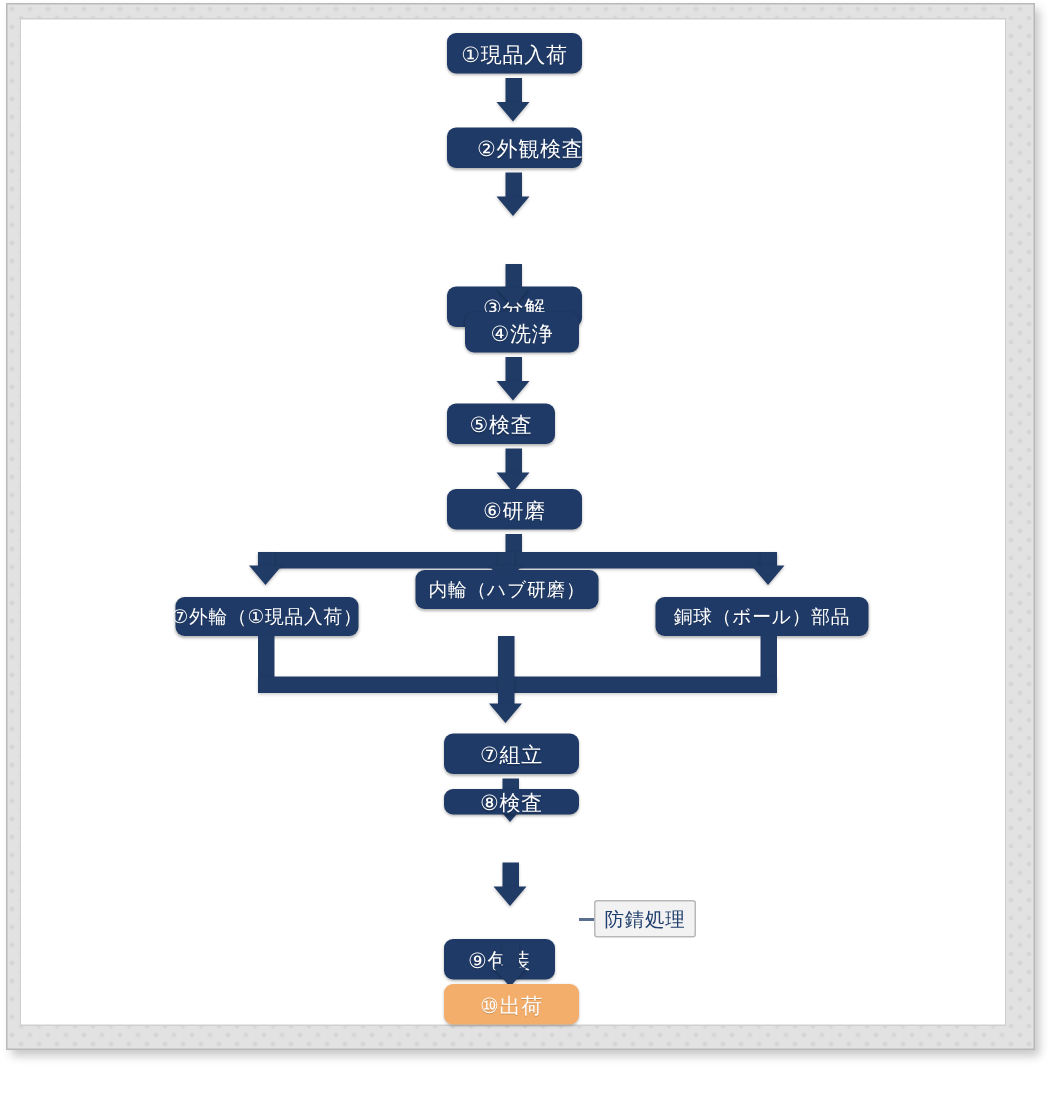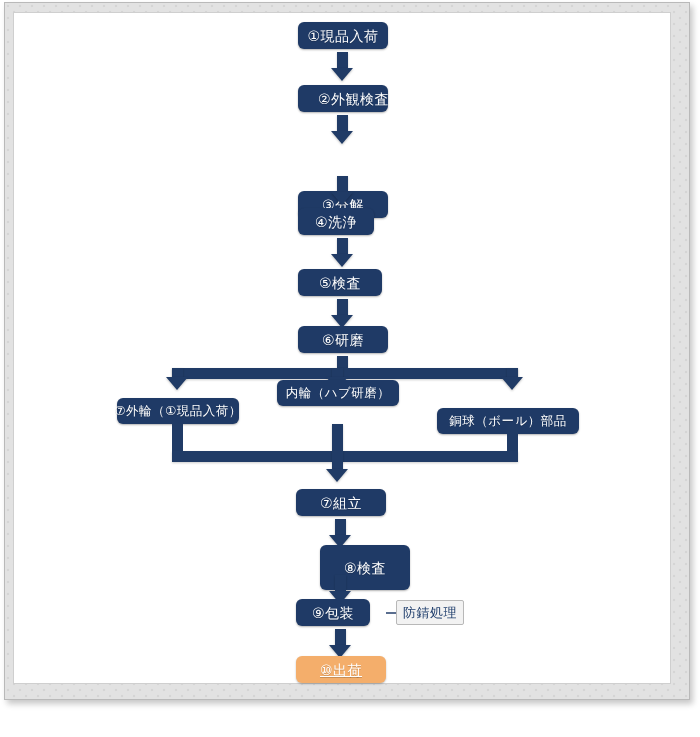--- a/index.html
+++ b/index.html
@@ -72,21 +72,20 @@
     white-space: nowrap;
     text-shadow: 0 1px 0 rgba(0,0,0,0.18);
   }
   .node.primary {
     background: #1f3a66;
     box-shadow: 0 1px 2px rgba(0,0,0,0.30);
   }
   .node.ship {
     background: #f4ae6b;
     box-shadow: 0 1px 2px rgba(0,0,0,0.25);
-    text-decoration: underline;
   }
   .node.note {
     background: #f2f2f2;
     color: #22406e;
     border: 1px solid #b8b8b8;
     border-radius: 2px;
     box-shadow: none;
     text-shadow: none;
     font-size: 13px;
   }
@@ -136,61 +135,61 @@
     <div class="arrow-down" style="left:331px; top:68px;"></div>
 
     <div class="node primary" style="left:298px; top:85px; width:90px; height:27px;padding-left:21px;">②外観検査</div>
     <div class="shaft" style="left:337px; top:115px; height:17px;"></div>
     <div class="arrow-down" style="left:331px; top:131px;"></div>
 
     <div class="node primary" style="left:298px; top:146px; width:90px; height:27px;margin-top:45px;">③分解</div>
     <div class="shaft" style="left:337px; top:176px; height:17px;"></div>
     <div class="arrow-down" style="left:331px; top:192px;"></div>
 
-    <div class="node primary" style="left:298px; top:208px; width:76px; height:27px;">④洗浄</div>
+    <div class="node primary" style="left:310px; top:208px; width:76px; height:27px;">④洗浄</div>
     <div class="shaft" style="left:337px; top:238px; height:17px;"></div>
     <div class="arrow-down" style="left:331px; top:254px;"></div>
 
-    <div class="node primary" style="left:298px; top:269px; width:84px; height:27px;">⑤検査</div>
+    <div class="node primary" style="left:298px; top:269px; width:72px; height:27px;">⑤検査</div>
     <div class="shaft" style="left:337px; top:299px; height:17px;"></div>
     <div class="arrow-down" style="left:331px; top:315px;"></div>
 
     <div class="node primary" style="left:298px; top:326px; width:90px; height:27px;text-align:center;">⑥研磨</div>
 
     <div class="shaft" style="left:337px; top:356px; height:14px;"></div>
     <div class="hbar" style="left:172px; top:368px; width:346px;"></div>
 
     <div class="shaft" style="left:172px; top:368px; height:10px;"></div>
     <div class="arrow-down" style="left:166px; top:377px;"></div>
 
     <div class="shaft" style="left:332px; top:368px; height:10px;"></div>
     <div class="arrow-down" style="left:326px; top:377px;"></div>
 
     <div class="shaft" style="left:507px; top:368px; height:10px;"></div>
     <div class="arrow-down" style="left:501px; top:377px;"></div>
 
     <div class="node primary" style="left:117px; top:398px; width:122px; height:26px; font-size:12.5px;">⑦外輪（①現品入荷）</div>
     <div class="node primary" style="left:277px; top:380px; width:122px; height:26px; font-size:12.5px;">内輪（ハブ研磨）</div>
-    <div class="node primary" style="left:437px; top:408px; width:142px; height:26px; font-size:12.5px;">銅球（ボール）部品</div>
+    <div class="node primary" style="left:437px; top:398px; width:142px; height:26px; font-size:12.5px;">銅球（ボール）部品</div>
 
     <div class="vbar" style="left:172px; top:424px; height:33px;"></div>
     <div class="vbar" style="left:507px; top:424px; height:33px;"></div>
     <div class="hbar" style="left:172px; top:451px; width:346px;"></div>
     <div class="shaft" style="left:332px; top:424px; height:46px;"></div>
     <div class="arrow-down" style="left:326px; top:469px;"></div>
 
     <div class="node primary" style="left:296px; top:489px; width:90px; height:27px;">⑦組立</div>
     <div class="shaft" style="left:335px; top:519px; height:17px;"></div>
     <div class="arrow-down" style="left:329px; top:535px;"></div>
 
-    <div class="node primary" style="left:296px; top:545px; width:90px; height:45px;margin-left:24px;">⑧検査</div>
+    <div class="node primary" style="left:296px; top:526px; width:90px; height:17px;">⑧検査</div>
     <div class="shaft" style="left:335px; top:575px; height:17px;"></div>
     <div class="arrow-down" style="left:329px; top:591px;"></div>
 
-    <div class="node primary" style="left:296px; top:599px; width:74px; height:27px;">⑨包装</div>
+    <div class="node primary" style="left:296px; top:626px; width:74px; height:27px;">⑨包装</div>
 
     <div class="note-link" style="left:386px; top:612px; width:10px;"></div>
     <div class="node note" style="left:396px; top:600px; width:68px; height:25px;">防錆処理</div>
 
     <div class="shaft" style="left:335px; top:629px; height:17px;"></div>
     <div class="arrow-down" style="left:329px; top:645px;"></div>
 
     <div class="node ship" style="left:296px; top:656px; width:90px; height:27px;">⑩出荷</div>
 
   </div>

